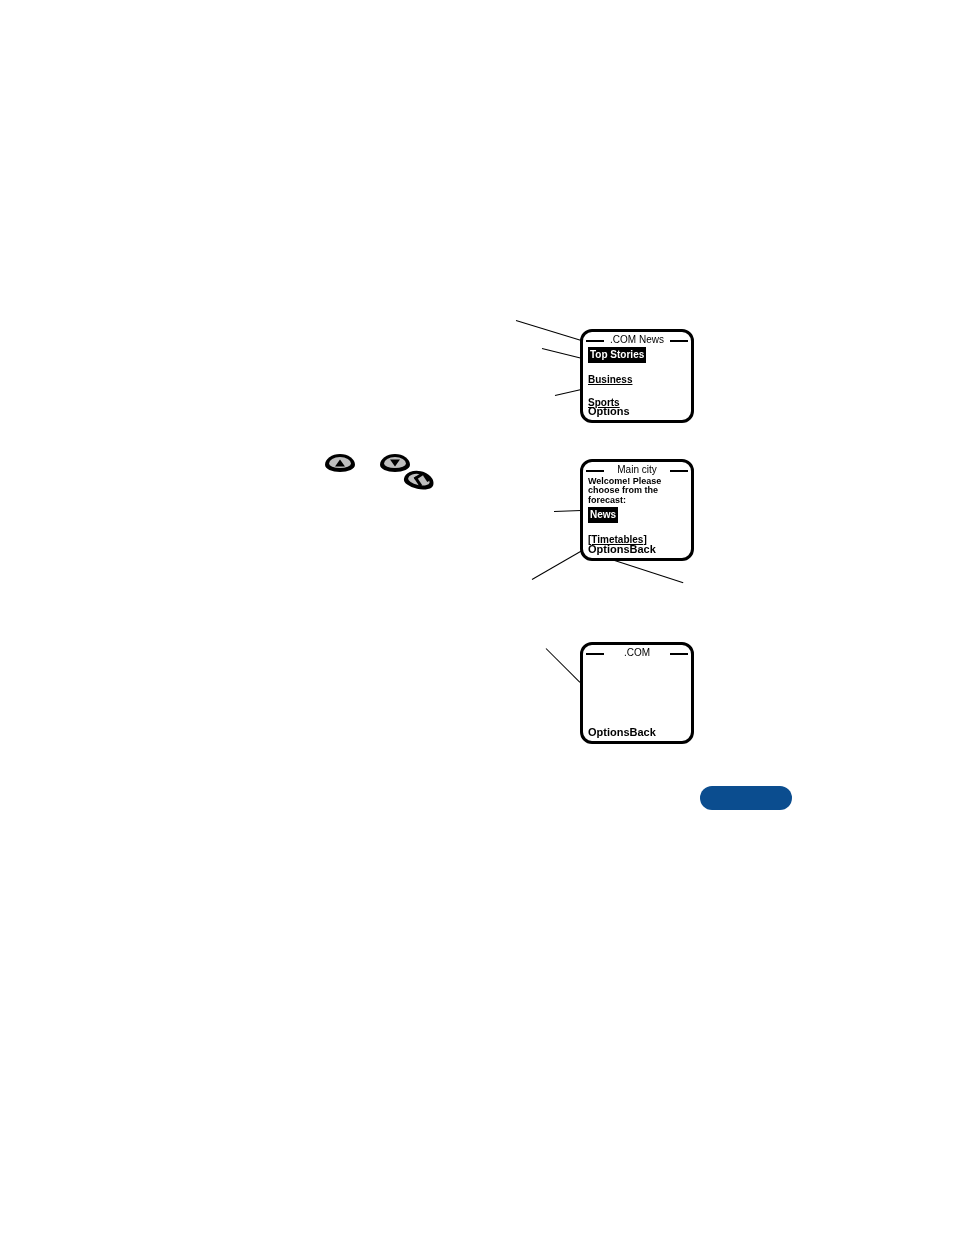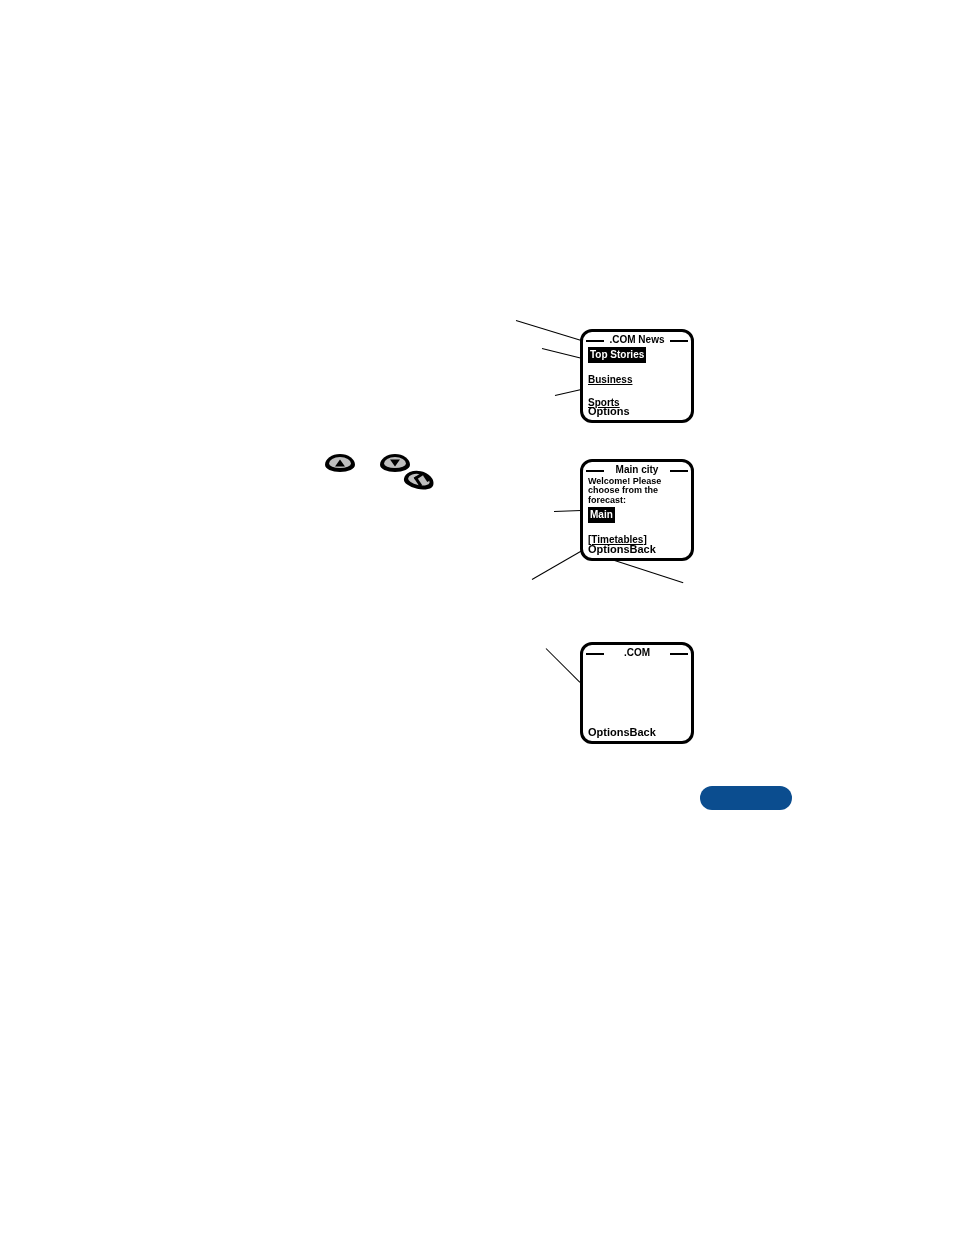--- a/index.html
+++ b/index.html
@@ -17,21 +17,21 @@
     border-radius: 12px;
     background: #fff;
     font-family: "Arial Black", Arial, sans-serif;
     font-size: 10px;
     line-height: 1.2;
     overflow: hidden;
   }
   .screen .title {
     width: 100%;
     text-align: center;
-    font-weight: 700;
+    font-weight: 400;
     font-size: 10px;
     padding-top: 2px;
     position: relative;
   }
   
   .screen .title::before,
   .screen .title::after {
     content: "";
     position: absolute;
     top: 8px;
@@ -163,21 +163,21 @@
 </div>
 
 <div class="line" style="left:554px; top:511px; width:34px; transform:rotate(-2deg);"></div>
 <div class="line" style="left:532px; top:579px; width:60px; transform:rotate(-30deg);"></div>
 <div class="line" style="left:590px; top:552px; width:98px; transform:rotate(18deg);"></div>
 
 <div class="screen" style="left:580px; top:459px; width:108px; height:96px;">
   <div class="title">Main city</div>
   <div class="body">
     <div class="txt">Welcome! Please choose from the forecast:</div>
-    <span class="sel" style="margin-top:2px;">Main</span>
+    <span class="sel" style="margin-top:2px;">News</span>
     <span class="lnk">[Timetables]</span>
     <span class="lnk">Back</span>
   </div>
   <div class="soft">
     <span>Options</span>
     <span>Back</span>
   </div>
 </div>
 
 <div class="line" style="left:546px; top:648px; width:48px; transform:rotate(45deg);"></div>

